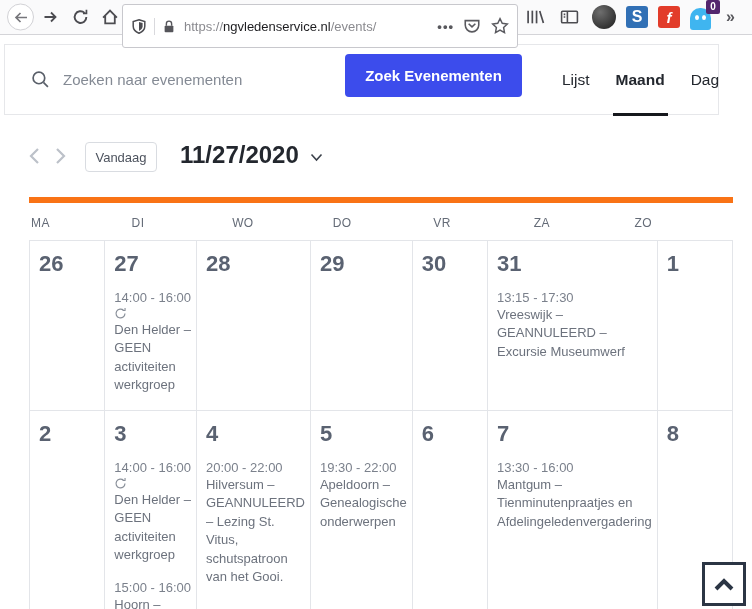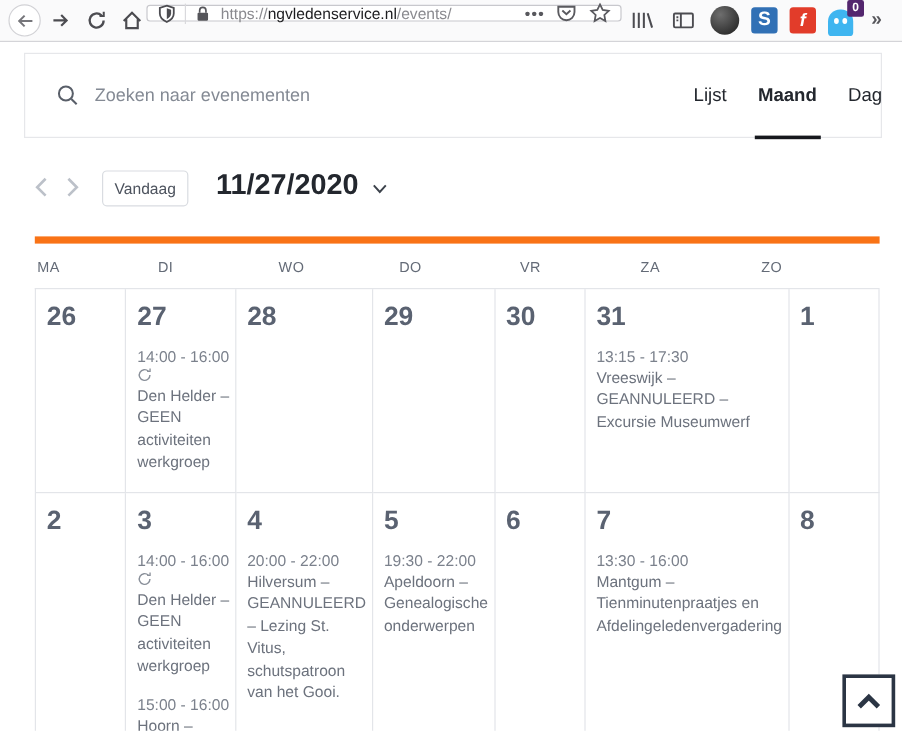--- a/index.html
+++ b/index.html
@@ -7,40 +7,40 @@
   body { font-family:"Liberation Sans", sans-serif; background:#fff; position:relative; }
 
   
   .chrome { position:absolute; left:0; top:0; width:752px; height:35px; background:#fafafb; border-bottom:1px solid #d4d4d8; z-index:50; }
   .cicon { position:absolute; top:50%; transform:translateY(-50%); display:flex; align-items:center; justify-content:center; cursor:pointer; }
   .cicon svg { display:block; }
   .back-circle { left:7px; width:27px; height:27px; border:1px solid #d2d2d6; border-radius:50%; background:#fff; }
   .fwd   { left:42px; }
   .rfsh  { left:72px; }
   .home  { left:101px; }
-  .url-bar { position:absolute; left:122px; top:4px; width:396px; height:14px; background:#fff; border:1px solid #c8c8cd; border-radius:3px; display:flex; align-items:center; }
+  .url-bar { position:absolute; left:122px; top:4px; width:396px; height:44px; background:#fff; border:1px solid #c8c8cd; border-radius:3px; display:flex; align-items:center; }
   .url-bar .sep { width:1px; height:17px; background:#d9d9dd; margin:0 7px; }
   .url-text { font-size:13px; color:#8a8a8f; white-space:nowrap; }
   .url-text .domain { color:#1d1d20; }
   .url-spacer { flex:1; }
   .dots-glyph { font-size:13px; font-weight:bold; color:#58585d; letter-spacing:1px; margin-right:9px; cursor:pointer; }
   .lib   { left:526px; }
   .sbar  { left:560px; }
   .avatar { left:592px; width:24px; height:24px; border-radius:50%; background:radial-gradient(circle at 35% 30%, #6e6e6e, #1b1b1b); }
   .ext-s { left:626px; width:22px; height:22px; background:#3170b5; border-radius:3px; color:#fff; font-size:16px; font-weight:bold; }
   .ext-f { left:658px; width:22px; height:22px; background:#e23c2a; border-radius:3px; color:#fff; font-size:15px; font-weight:bold; font-style:italic; }
   .ghost-wrap { left:690px; width:26px; height:26px; }
   .ghost { position:absolute; left:0; bottom:0; width:21px; height:22px; background:#3fb5f0; border-radius:10px 10px 3px 3px; }
   .ghost::before, .ghost::after { content:""; position:absolute; top:7px; width:4px; height:5px; border-radius:50%; background:#fff; }
   .ghost::before { left:5px; } .ghost::after { left:12px; }
   .ghost-badge { position:absolute; right:-4px; top:-4px; min-width:14px; height:14px; background:#53266e; color:#fff; font-size:10px; font-weight:bold; text-align:center; line-height:14px; border-radius:2px; padding:0 2px; }
   .ovf { left:726px; font-size:16px; color:#57575c; font-weight:bold; }
 
   
-  .events-bar { position:absolute; left:20px; top:44px; width:715px; height:71px; background:#fff; border:1px solid #e6e7ea; }
+  .events-bar { position:absolute; left:4px; top:44px; width:715px; height:71px; background:#fff; border:1px solid #e6e7ea; }
   .search-area { position:absolute; left:26px; top:0; height:100%; display:flex; align-items:center; }
   .search-placeholder { margin-left:13px; font-size:15px; color:#848a94; }
   .search-btn { position:absolute; left:340px; top:9px; width:177px; height:43px; background:#3c4cec; border:none; border-radius:4px; color:#fff; font-size:15px; font-weight:bold; font-family:"Liberation Sans", sans-serif; cursor:pointer; }
   .view-tabs { position:absolute; left:544px; top:0; height:100%; display:flex; align-items:center;justify-content:space-between; }
   .view-tab { padding:0 13px; font-size:15.5px; color:#23272e; cursor:pointer; height:100%; display:flex; align-items:center; position:relative; }
   .view-tab.active { font-weight:bold; }
   .view-tab.active::after { content:""; position:absolute; left:10px; right:10px; bottom:-2px; height:3px; background:#16181d; }
 
   
   .nav-arrow { position:absolute; top:147px; cursor:pointer; }
@@ -141,20 +141,21 @@
 </div>
 
 <div class="events-bar">
   <div class="search-area">
     <svg width="19" height="19" viewBox="0 0 18 18" fill="none" stroke="#595f69" stroke-width="1.6">
         <circle cx="7.5" cy="7.5" r="5.5"></circle>
         <line x1="11.8" y1="11.8" x2="16" y2="16"></line>
       </svg>
     <span class="search-placeholder">Zoeken naar evenementen</span>
   </div>
+  <button class="search-btn">Zoek Evenementen</button>
   <div class="view-tabs">
     <span class="view-tab">Lijst</span>
     <span class="view-tab active">Maand</span>
     <span class="view-tab">Dag</span>
   </div>
 </div>
 
 <div class="nav-arrow nav-prev">
   <svg width="11" height="18" viewBox="0 0 11 18" fill="none" stroke="#bcc1c9" stroke-width="2.2">
       <path d="M9 2 L2 9 L9 16"></path>

